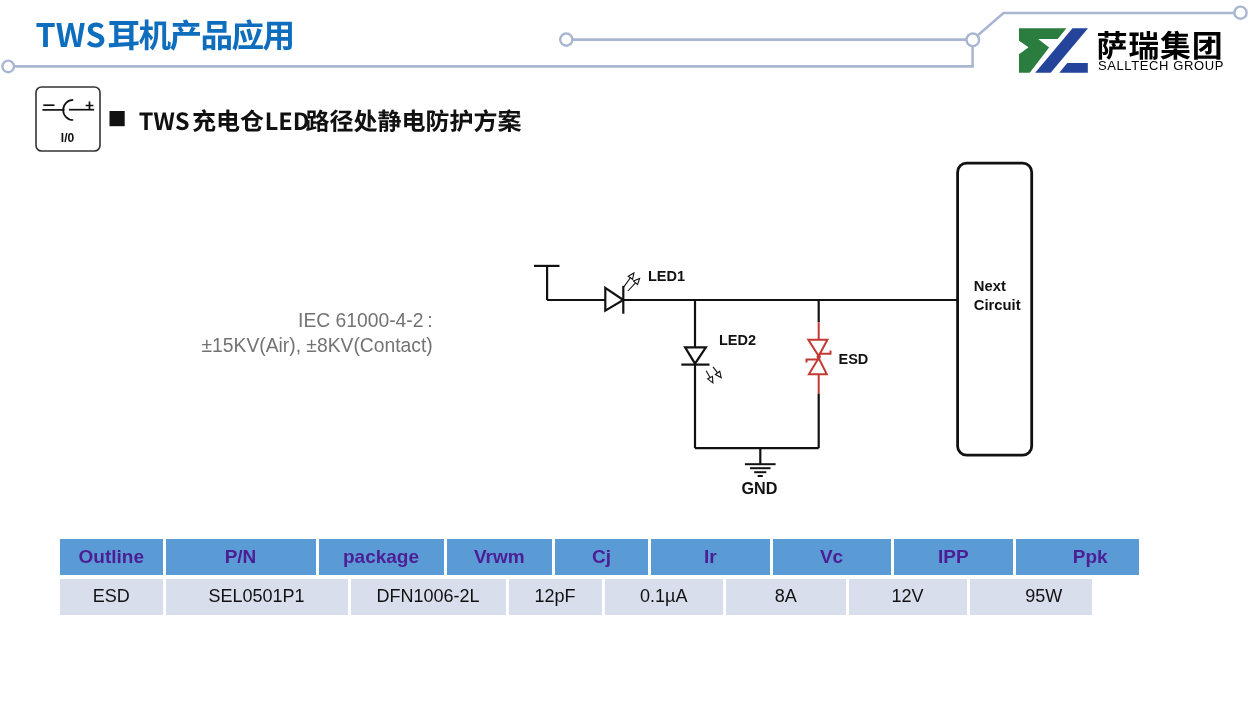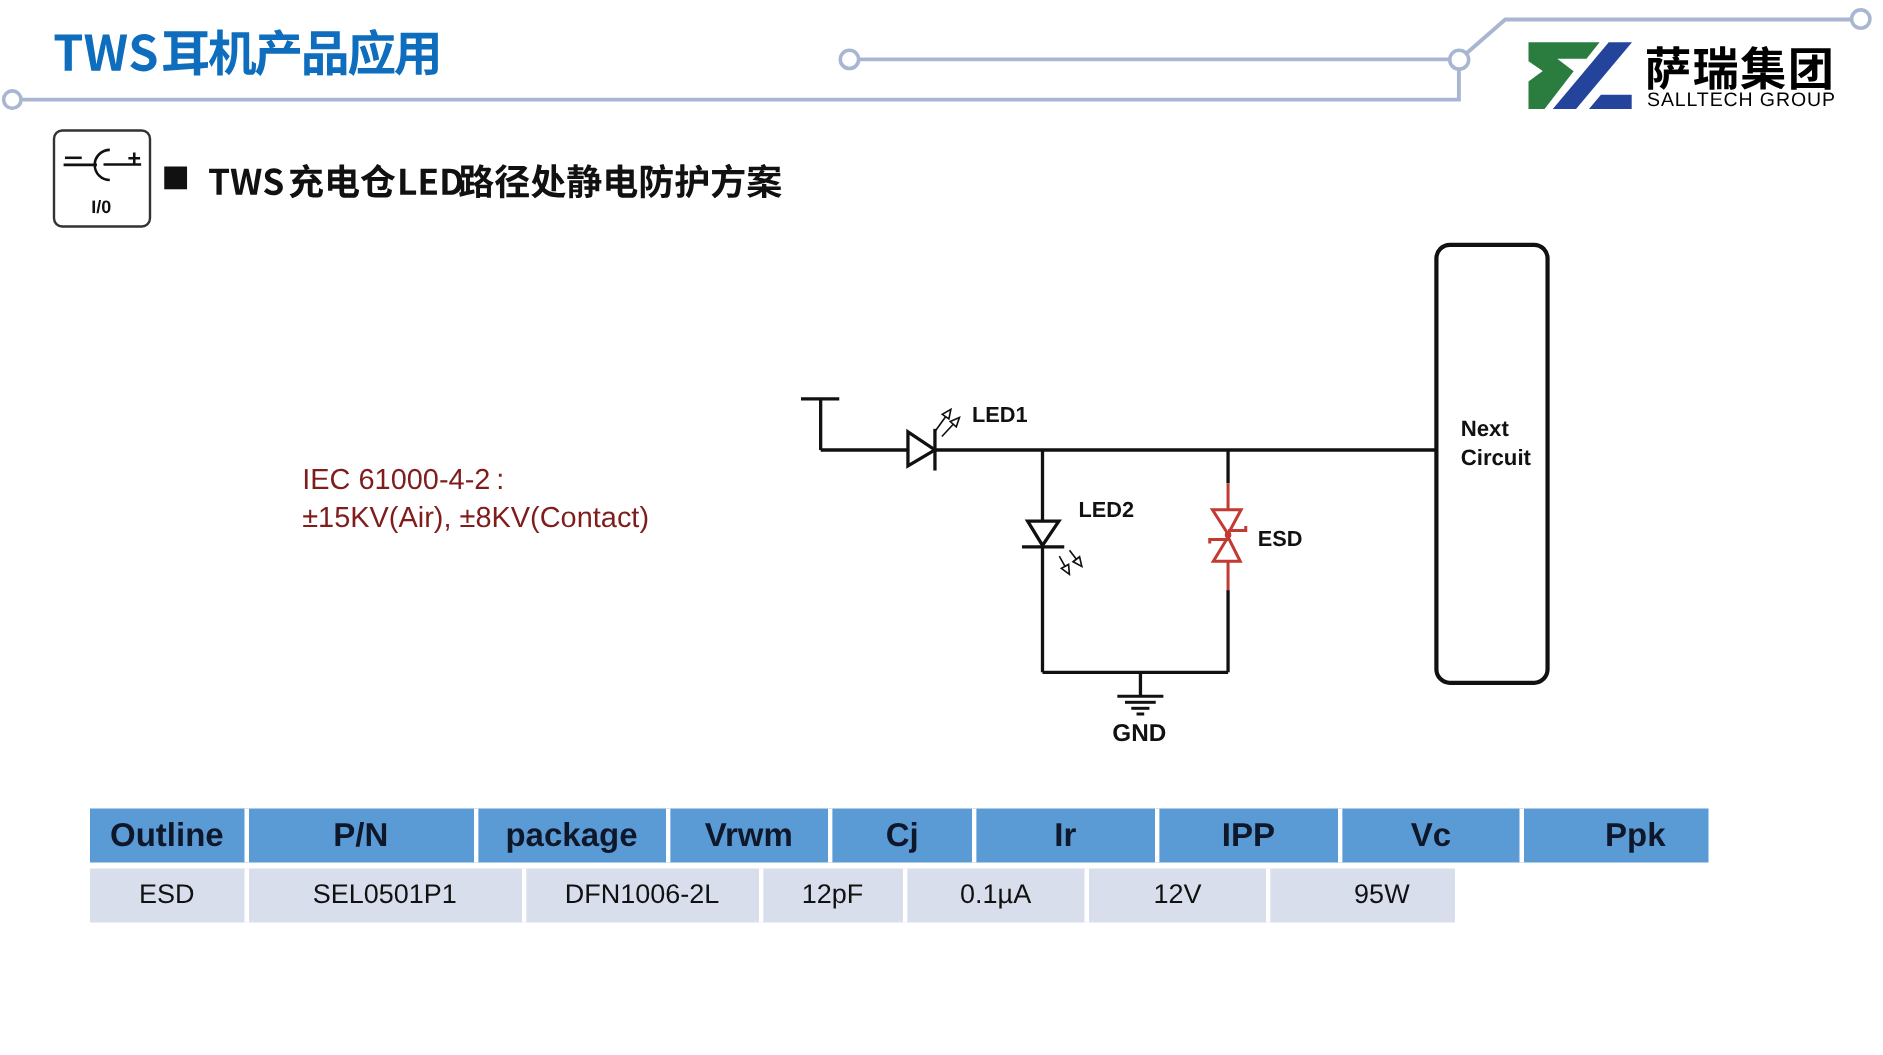--- a/index.html
+++ b/index.html
@@ -1,22 +1,22 @@
 <!DOCTYPE html>
 <html><head><meta charset="utf-8">
 <style>
 * { margin:0; padding:0; box-sizing:border-box; }
 html,body { width:1255px; height:703px; background:#ffffff; overflow:hidden;
   font-family:"Liberation Sans", sans-serif; }
 #page { position:relative; width:1255px; height:703px;text-decoration:underline; }
 #svglayer { position:absolute; left:0; top:0; }
-#iec { position:absolute; left:201.5px; top:307.5px; font-size:19.3px; color:#7f1d1d; line-height:25.4px; }
+#iec { position:absolute; left:201.5px; top:307.5px; font-size:19.3px; color:#737373; line-height:25.4px;text-align:right; }
 #tbl { position:absolute; left:60px; top:538.5px; }
 .row { display:flex; }
-.th { background:#5b9bd5; color:#0f172a; font-weight:bold; font-size:22px;
+.th { background:#5b9bd5; color:#4c1d95; font-weight:bold; font-size:19px;
   height:36.8px; display:flex; align-items:center; justify-content:center;
   border-right:3px solid #ffffff; }
 .th:last-child, .td:last-child { border-right:none;padding-left:26px; }
 .hdr { margin-bottom:4.2px; }
 .td { background:#d8deec; color:#111111; font-size:18px;
   height:35.5px; display:flex; align-items:center; justify-content:center;
   padding-bottom:0.5px; border-right:3px solid #ffffff; }
 </style></head>
 <body>
 <div id="page">
@@ -110,26 +110,27 @@
 </svg>
 <div id="iec">IEC 61000-4-2 :<br>±15KV(Air), ±8KV(Contact)</div>
 <div id="tbl">
   <div class="row hdr">
         <div class="th" style="width:105.5px">Outline</div>
         <div class="th" style="width:153px">P/N</div>
         <div class="th" style="width:128px">package</div>
         <div class="th" style="width:108.5px">Vrwm</div>
         <div class="th" style="width:96px">Cj</div>
         <div class="th" style="width:121.5px">Ir</div>
+        <div class="th" style="width:121px">Vc</div>
         <div class="th" style="width:122.5px">IPP</div>
-        <div class="th" style="width:121px">Vc</div>
         <div class="th" style="width:122.5px">Ppk</div>
       </div>
   <div class="row">
         <div class="td" style="width:105.5px">ESD</div>
         <div class="td" style="width:185px">SEL0501P1</div>
         <div class="td" style="width:158px">DFN1006-2L</div>
         <div class="td" style="width:96px">12pF</div>
         <div class="td" style="width:121.5px">0.1µA</div>
+        <div class="td" style="width:122.5px">8A</div>
         <div class="td" style="width:121px">12V</div>
         <div class="td" style="width:122.5px">95W</div>
       </div>
 </div>
 </div>
 </body></html>

